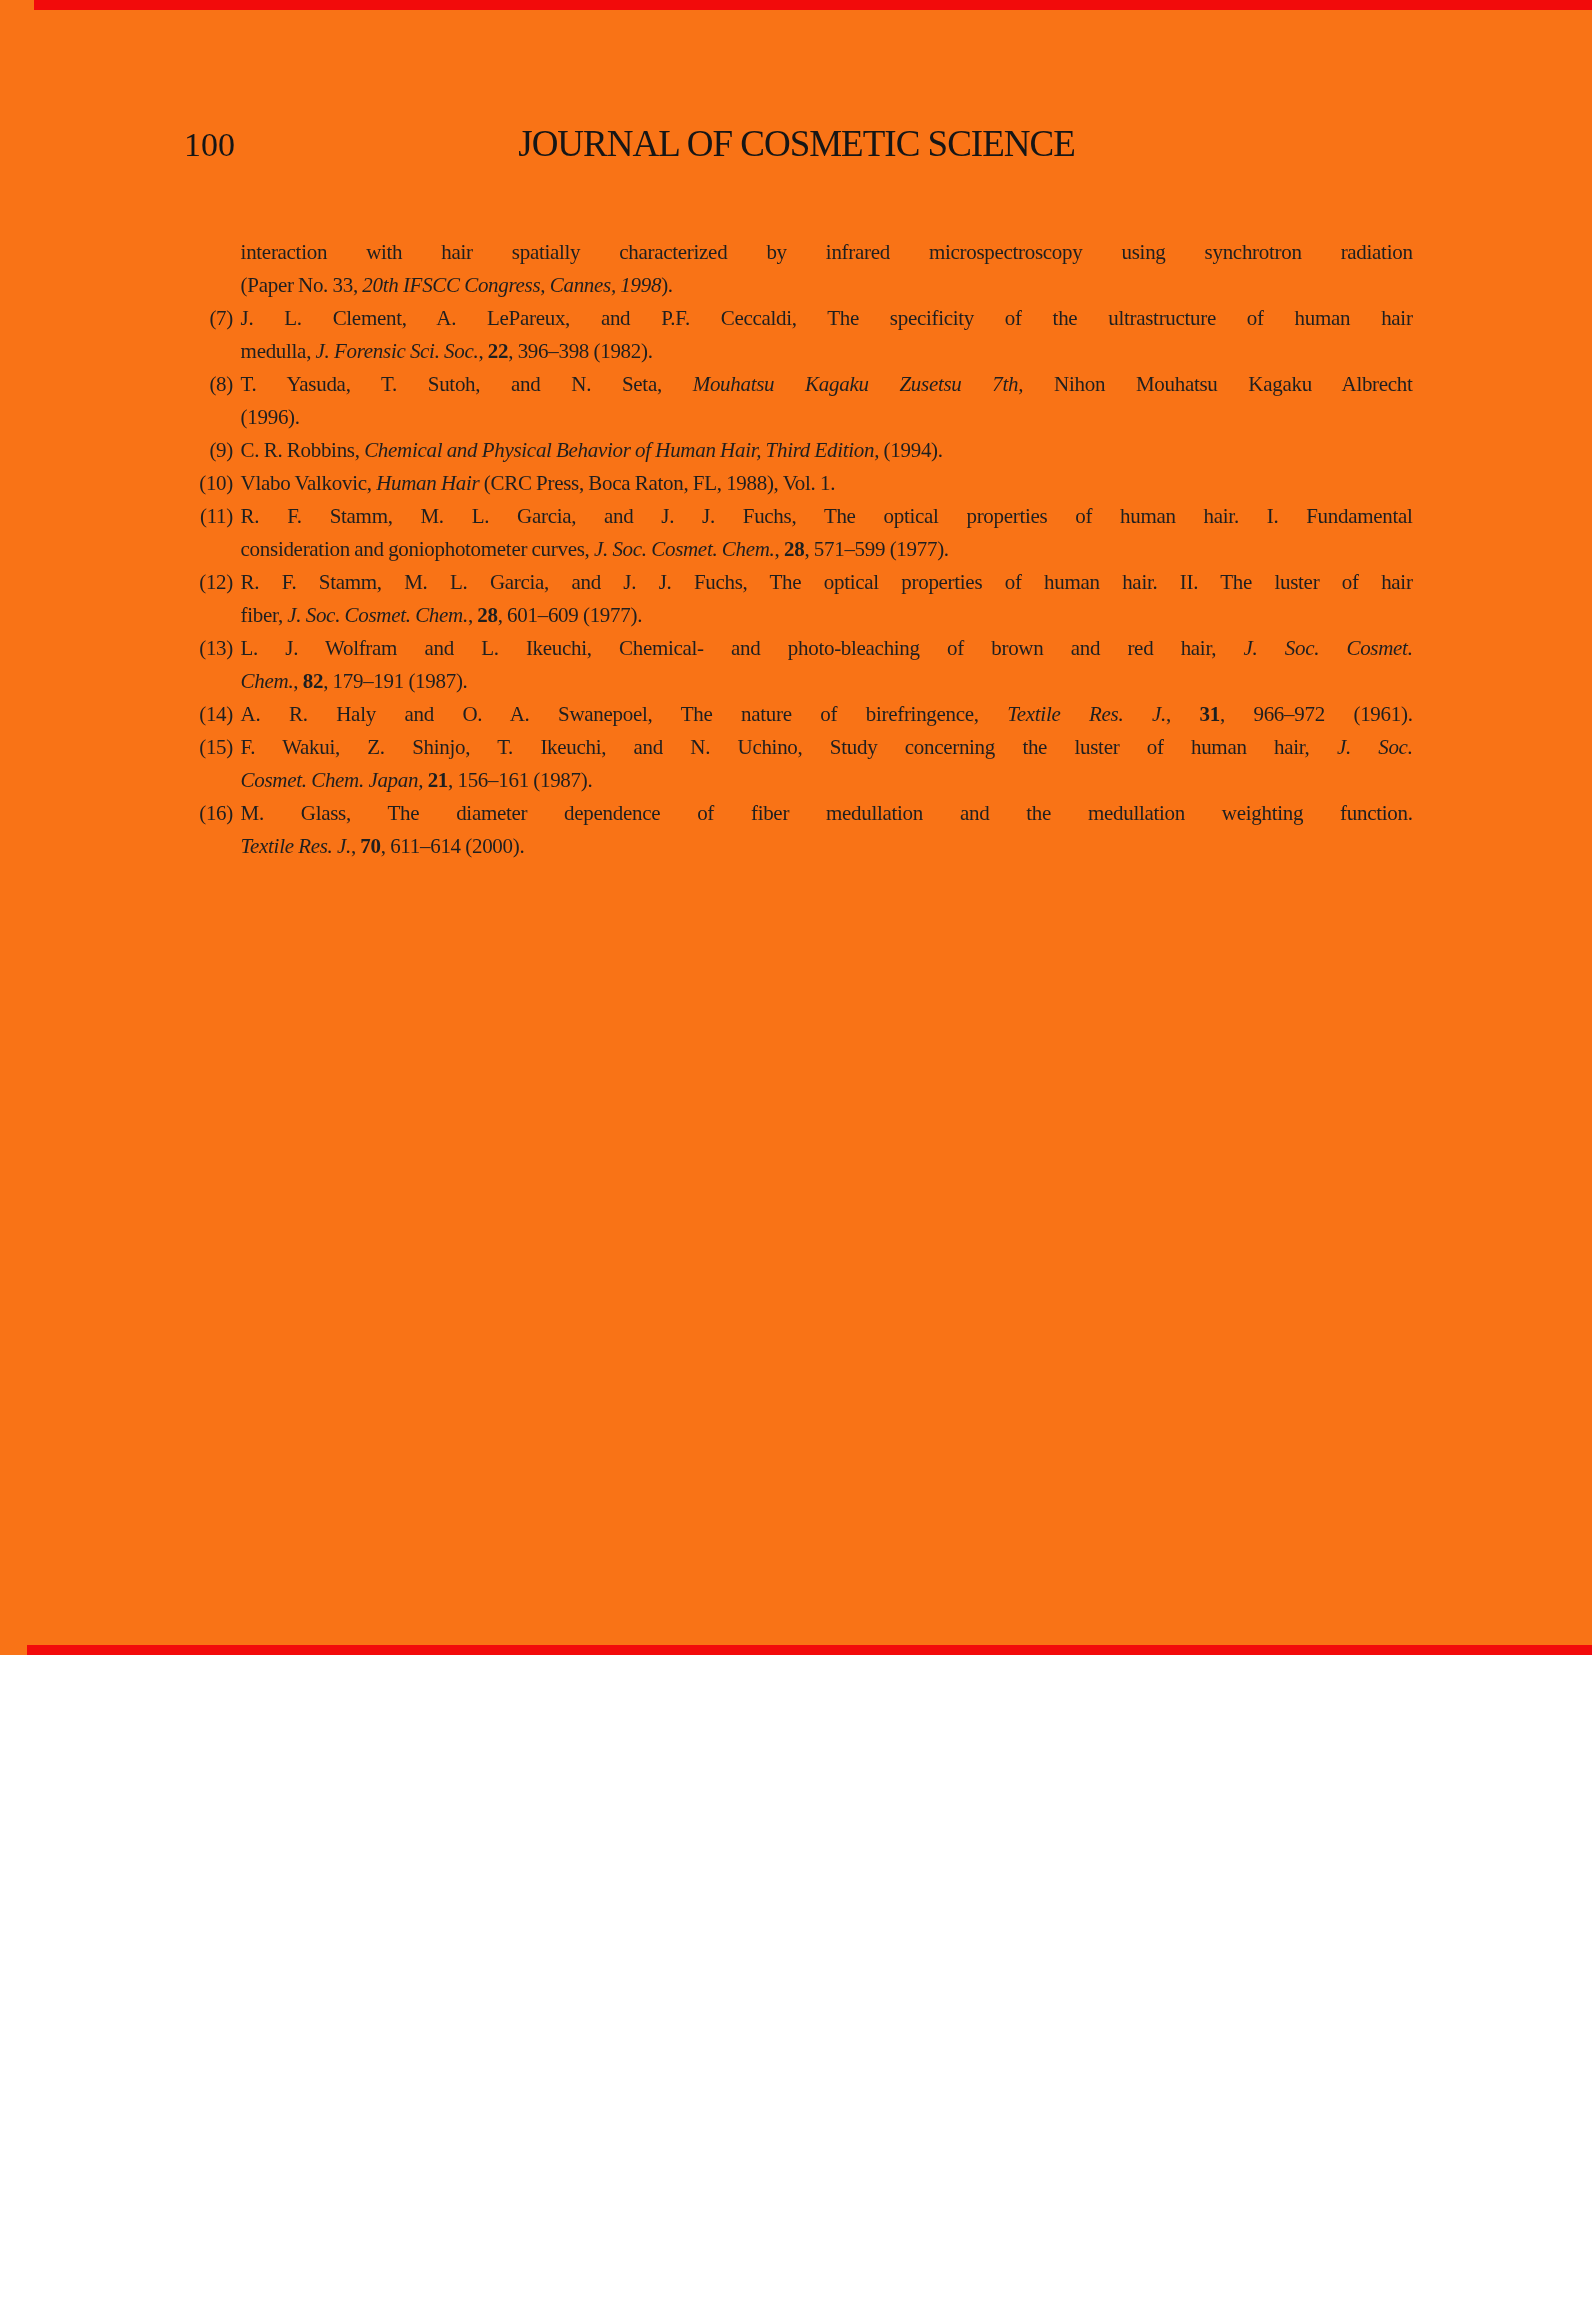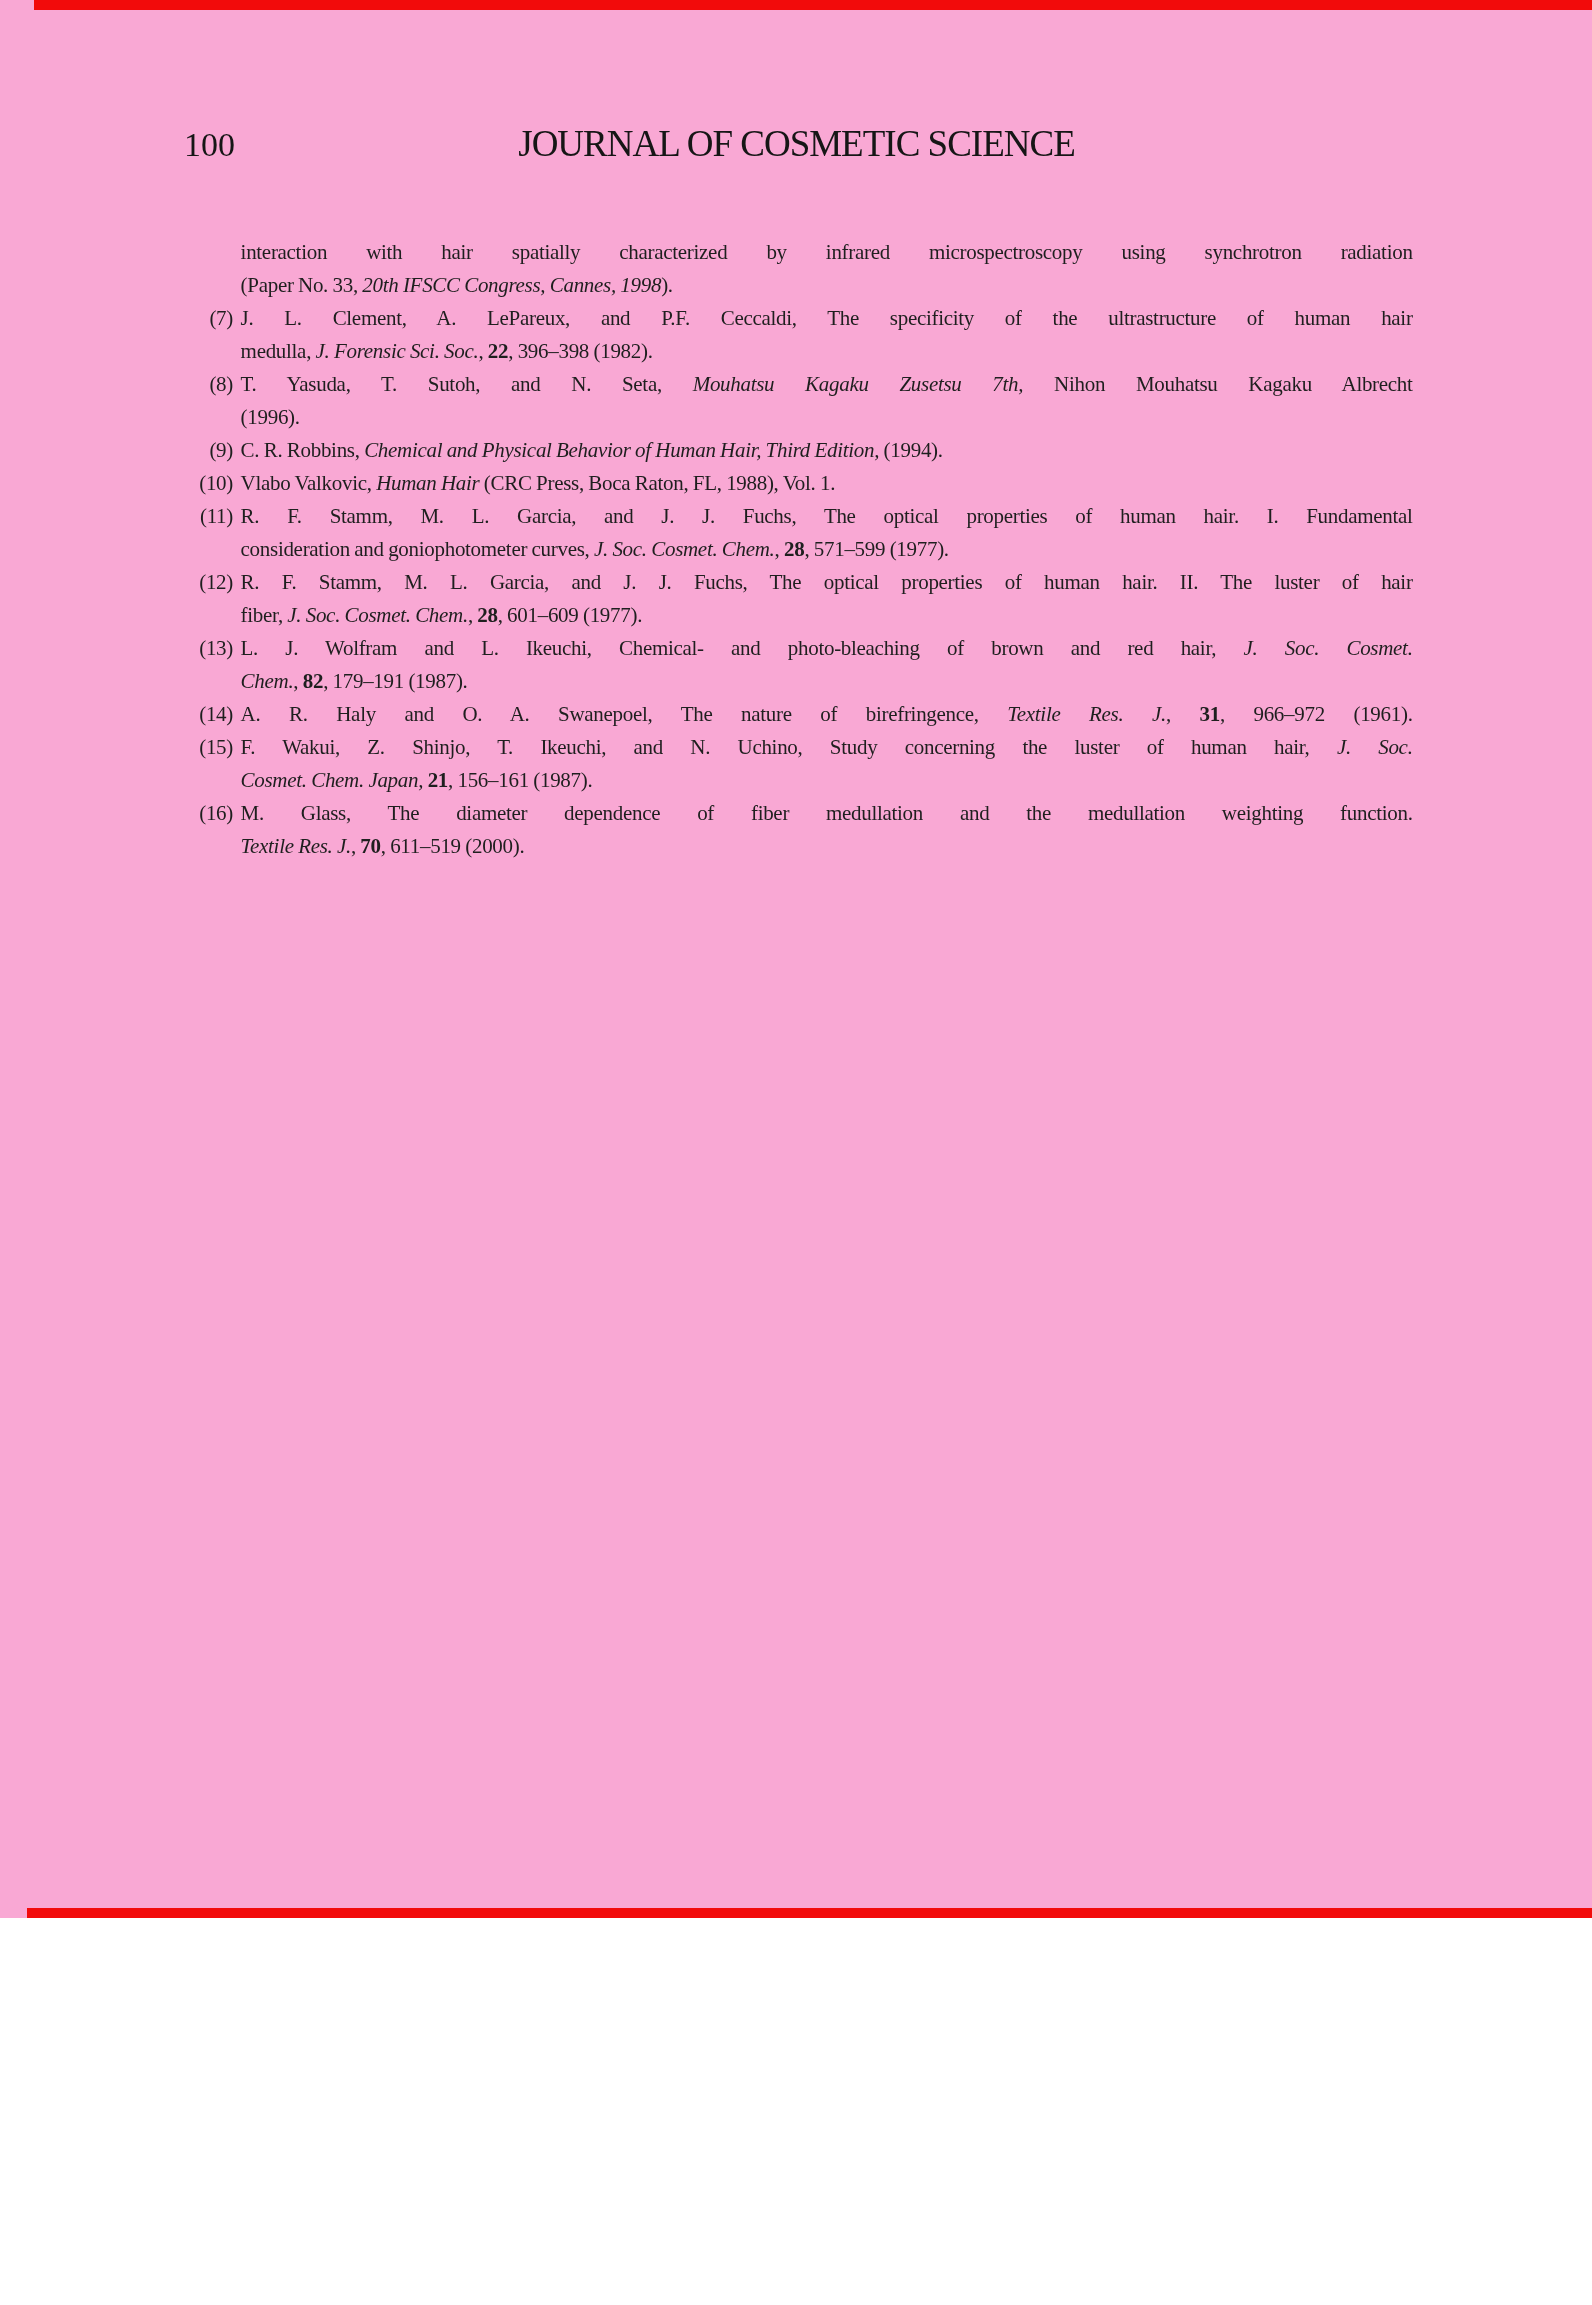--- a/index.html
+++ b/index.html
@@ -3,22 +3,22 @@
 <meta charset="utf-8">
 <style>
   html, body {
     margin: 0;
     padding: 0;
     background: #ffffff;
   }
   .page {
     position: relative;
     width: 1593px;
-    height: 1918px;
-    background: #f9a8d4;
+    height: 1655px;
+    background: #f97316;
     overflow: hidden;
     font-family: "Liberation Serif", serif;
     color: #1f1f1f;
   }
   .redbar {
     position: absolute;
     right: 0;
   }
   .redbar.top { top: 0; left: 34px; height: 9.6px; }
   .redbar.bottom { bottom: 0; left: 27px; height: 10.5px; }
@@ -155,21 +155,21 @@
         <span class="ref-label">(15)</span>
         <div class="ref-content">
           <div class="ref-line j"><span>F. Wakui, Z. Shinjo, T. Ikeuchi, and N. Uchino, Study concerning the luster of human hair, </span><span class="it ">J. Soc.</span></div>
           <div class="ref-line"><span class="it ">Cosmet. Chem. Japan,</span><span> </span><span class="bd">21</span><span>, 156–161 (1987).</span></div>
         </div>
       </div>
       <div class="ref-item">
         <span class="ref-label">(16)</span>
         <div class="ref-content">
           <div class="ref-line j"><span>M. Glass, The diameter dependence of fiber medullation and the medullation weighting function.</span></div>
-          <div class="ref-line"><span class="it ">Textile Res. J.</span><span>, </span><span class="bd">70</span><span>, 611–519 (2000).</span></div>
+          <div class="ref-line"><span class="it ">Textile Res. J.</span><span>, </span><span class="bd">70</span><span>, 611–614 (2000).</span></div>
         </div>
       </div>
     </div>
 
   <div class="redbar bottom" style="background: rgb(242, 11, 11);"></div>
 
 </div>
 
 
 </body></html>

